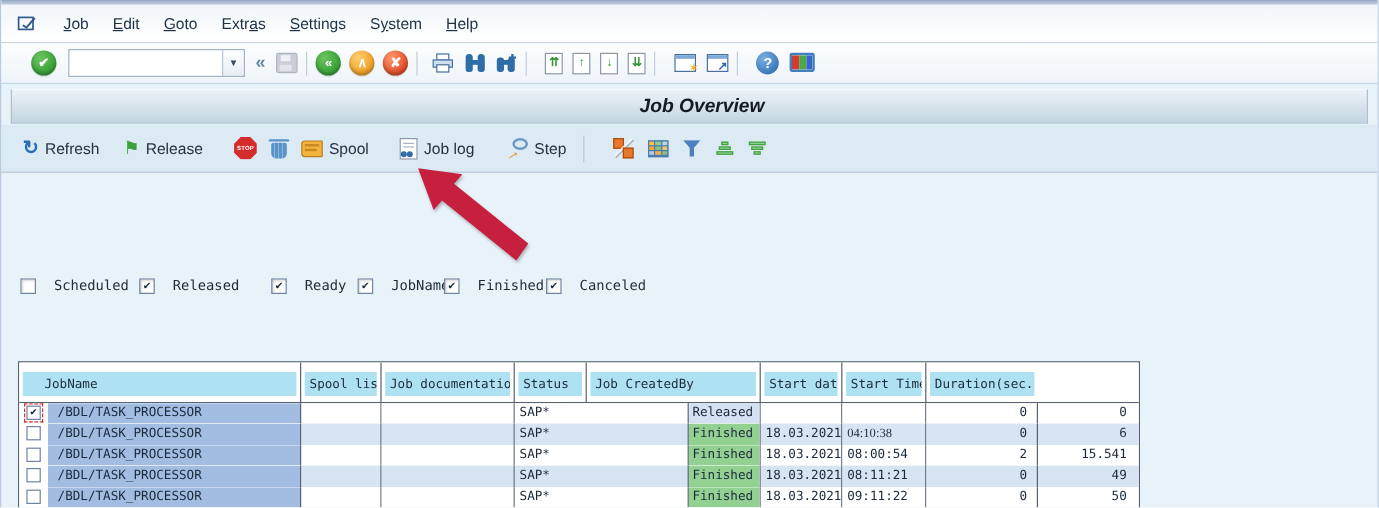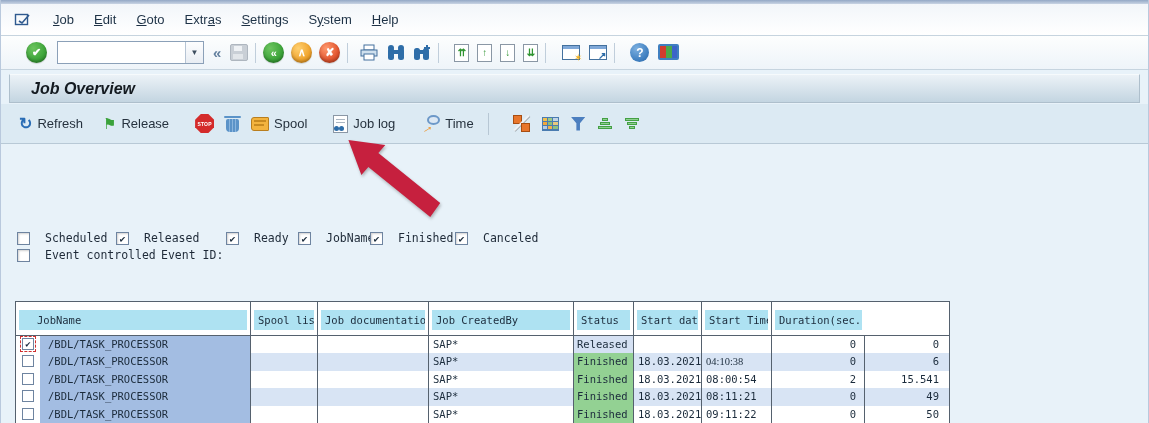--- a/index.html
+++ b/index.html
@@ -47,21 +47,21 @@
             background:radial-gradient(circle at 35% 30%,#7cb0e0,#3f7fc0 65%,#2d639c);}
   .monitor{width:17px;height:12px;border:2px solid #3f7fc0;border-radius:2px;margin-left:9px;display:flex;overflow:hidden;position:relative;top:-1px;}
   .monitor i{flex:1;}
   .monitor i:nth-child(1){background:#d23c2e;}
   .monitor i:nth-child(2){background:#4ba84b;}
   .monitor i:nth-child(3){background:#3c64c8;}
   
   .titlebar{position:absolute;left:8px;right:8px;top:74px;height:29px;
             background:linear-gradient(#ecf2f7,#c3d5e1);
             border:1px solid #aebfcc;border-top-color:#f6fafc;box-sizing:border-box;
-            display:flex;align-items:center;}
+            display:flex;align-items:center;justify-content:center;}
   .titlebar .title{margin-left:21px;font-size:16px;font-weight:bold;font-style:italic;color:#141a20;}
   
   .apptoolbar{position:absolute;left:0;right:0;top:104px;height:39px;background:#dceaf3;
               border-bottom:1px solid #b8c9d6;display:flex;align-items:center;}
   .atb-btn{display:flex;align-items:center;gap:5px;padding:3px 6px;font-size:13px;color:#26323e;cursor:default;}
   .asep{width:1px;height:22px;background:#b7c7d4;margin:0 8px;}
   
   .i-refresh{color:#2a6db5;font-size:16px;font-weight:bold;line-height:1;}
   .i-flag{color:#3aa23a;font-size:15px;line-height:1;}
   .i-stop{width:19px;height:19px;background:#d42b2b;color:#fff;display:flex;align-items:center;justify-content:center;
@@ -256,21 +256,21 @@
           <span class="b1"></span>
           <span class="b2"></span>
         </span>
       <span>Job log</span>
     </div>
     <div class="atb-btn" style="margin-left:14px;">
       <span class="i-step">
           <span class="oval"></span>
           <span class="sarr">→</span>
         </span>
-      <span>Time</span>
+      <span>Step</span>
     </div>
     <div class="asep"></div>
     <div class="atb-btn" style="margin-left:10px;">
       <span class="i-selblk">
           <span class="slash"></span>
         </span>
     </div>
     <div class="atb-btn">
       <span class="i-grid">
           <i></i>
@@ -323,44 +323,37 @@
       </div>
     <div class="fitem" style="left:369px;">
         <span class="fcb checked"></span>
         <span class="flabel">Finished</span>
       </div>
     <div class="fitem" style="left:454px;">
         <span class="fcb checked"></span>
         <span class="flabel">Canceled</span>
       </div>
   </div>
-  <div class="frow" style="top:248px;">
-    <div class="fitem" style="left:16px;">
-        <span class="fcb"></span>
-        <span class="flabel">Event controlled</span>
-      </div>
-    <span class="fstatic" style="left:160px;">Event ID:</span>
-  </div>
 
   <div class="jobtable">
     <div class="thead">
         <div class="hcell" style="width: 235px;">
           <div class="hbar first">JobName</div>
         </div>
         <div class="hcell" style="width: 67px;">
           <div class="hbar">Spool list</div>
         </div>
         <div class="hcell" style="width: 111px;">
           <div class="hbar">Job documentation</div>
         </div>
+        <div class="hcell" style="width: 60px;">
+          <div class="hbar">Status</div>
+        </div>
         <div class="hcell" style="width: 145px;">
           <div class="hbar">Job CreatedBy</div>
-        </div>
-        <div class="hcell" style="width: 60px;">
-          <div class="hbar">Status</div>
         </div>
         <div class="hcell" style="width: 68px;">
           <div class="hbar">Start date</div>
         </div>
         <div class="hcell" style="width: 70px;">
           <div class="hbar">Start Time</div>
         </div>
         <div class="hcell" style="width: 93px;">
           <div class="hbar">Duration(sec.)</div>
         </div>

